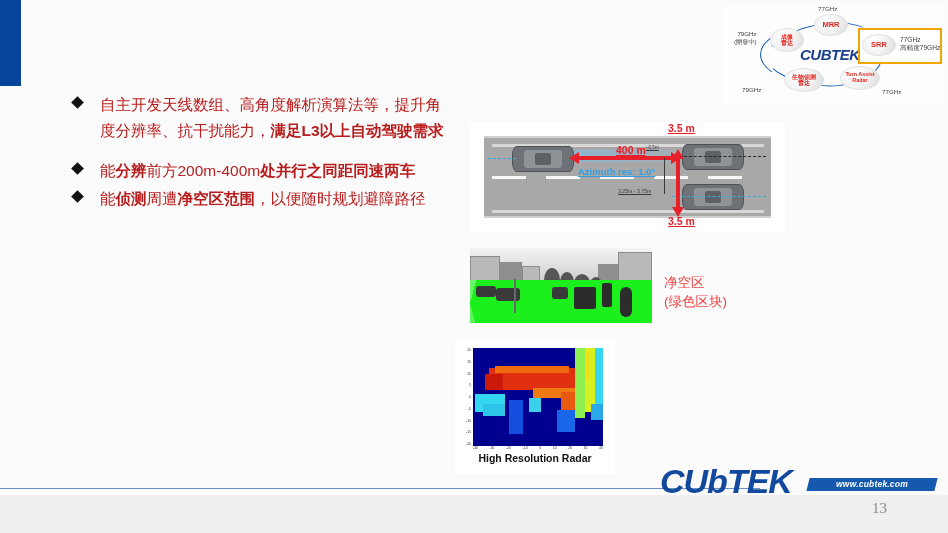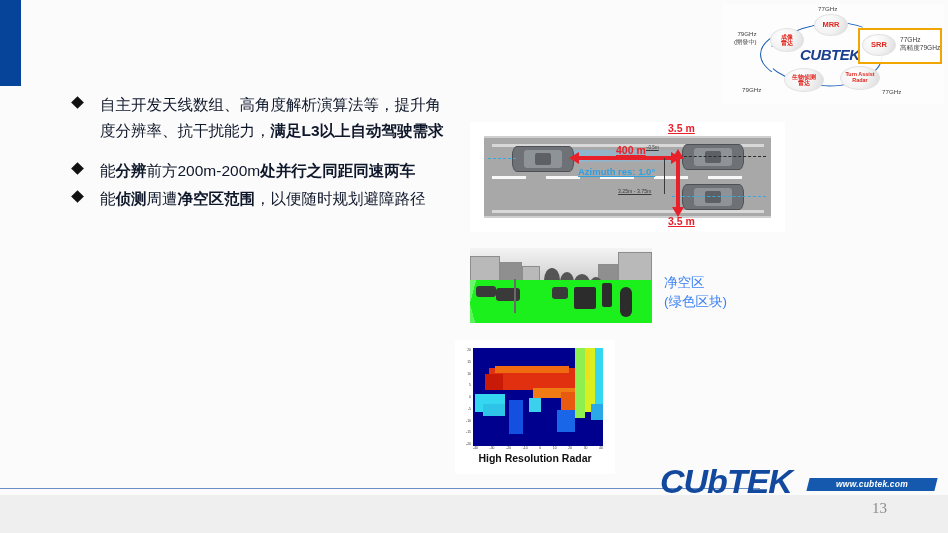--- a/index.html
+++ b/index.html
@@ -35,21 +35,21 @@
   }
 
   
   .bullets { position: absolute; left: 72px; top: 92px; width: 372px; }
   .bullet {
     position: relative;
     padding-left: 28px;
     margin-bottom: 2px;
     font-size: 15.5px;
     line-height: 26px;
-    color: #0f172a;
+    color: #b91c1c;
   }
   .bullet .dia {
     position: absolute; left: 1px; top: 6px;
     width: 9px; height: 9px;
     background: #111;
     transform: rotate(45deg);
   }
   .bullet b { font-weight: 700; }
   .b-gap-1 { margin-top: 14px; }
   .b-gap-2 { }
@@ -149,21 +149,21 @@
     position: absolute; bottom: 42%;
     background: #555; border-radius: 50% 50% 40% 40%;
   }
   .st-obj { position: absolute; background: #2c2c2c; border-radius: 2px; }
   .st-car { position: absolute; background: #3a3a3a; border-radius: 3px; }
   .st-pole { position: absolute; background: #6a6a6a; width: 2px; }
 
   
   #freespace-caption {
     position: absolute; left: 664px; top: 273px;
-    font-size: 13.5px; line-height: 19px; color: #3b82f6;
+    font-size: 13.5px; line-height: 19px; color: #ef4444;
   }
 
   
   #fig-radar { left: 455px; top: 340px; width: 160px; height: 134px; }
   .hr-plot {
     position: absolute; left: 18px; top: 8px; width: 130px; height: 98px;
     background: #00008f; overflow: hidden;
   }
   .hr-blob { position: absolute; }
   .hr-axis-x {
@@ -238,21 +238,21 @@
 
   <div class="title-accent"></div>
 
   <div class="bullets">
     <div class="bullet">
       <span class="dia"></span>
       <span>自主开发天线数组、高角度解析演算法等，提升角度分辨率、抗干扰能力，</span><b>满足L3以上自动驾驶需求</b>
     </div>
     <div class="bullet b-gap-1">
       <span class="dia"></span>
-      <span>能</span><b>分辨</b><span>前方200m-200m</span><b>处并行之同距同速两车</b>
+      <span>能</span><b>分辨</b><span>前方200m-400m</span><b>处并行之同距同速两车</b>
     </div>
     <div class="bullet b-gap-2">
       <span class="dia"></span>
       <span>能</span><b>侦测</b><span>周遭</span><b>净空区范围</b><span>，以便随时规划避障路径</span>
     </div>
   </div>
 
   <div class="fig" id="fig-highway">
     <div class="hw-road">
 

